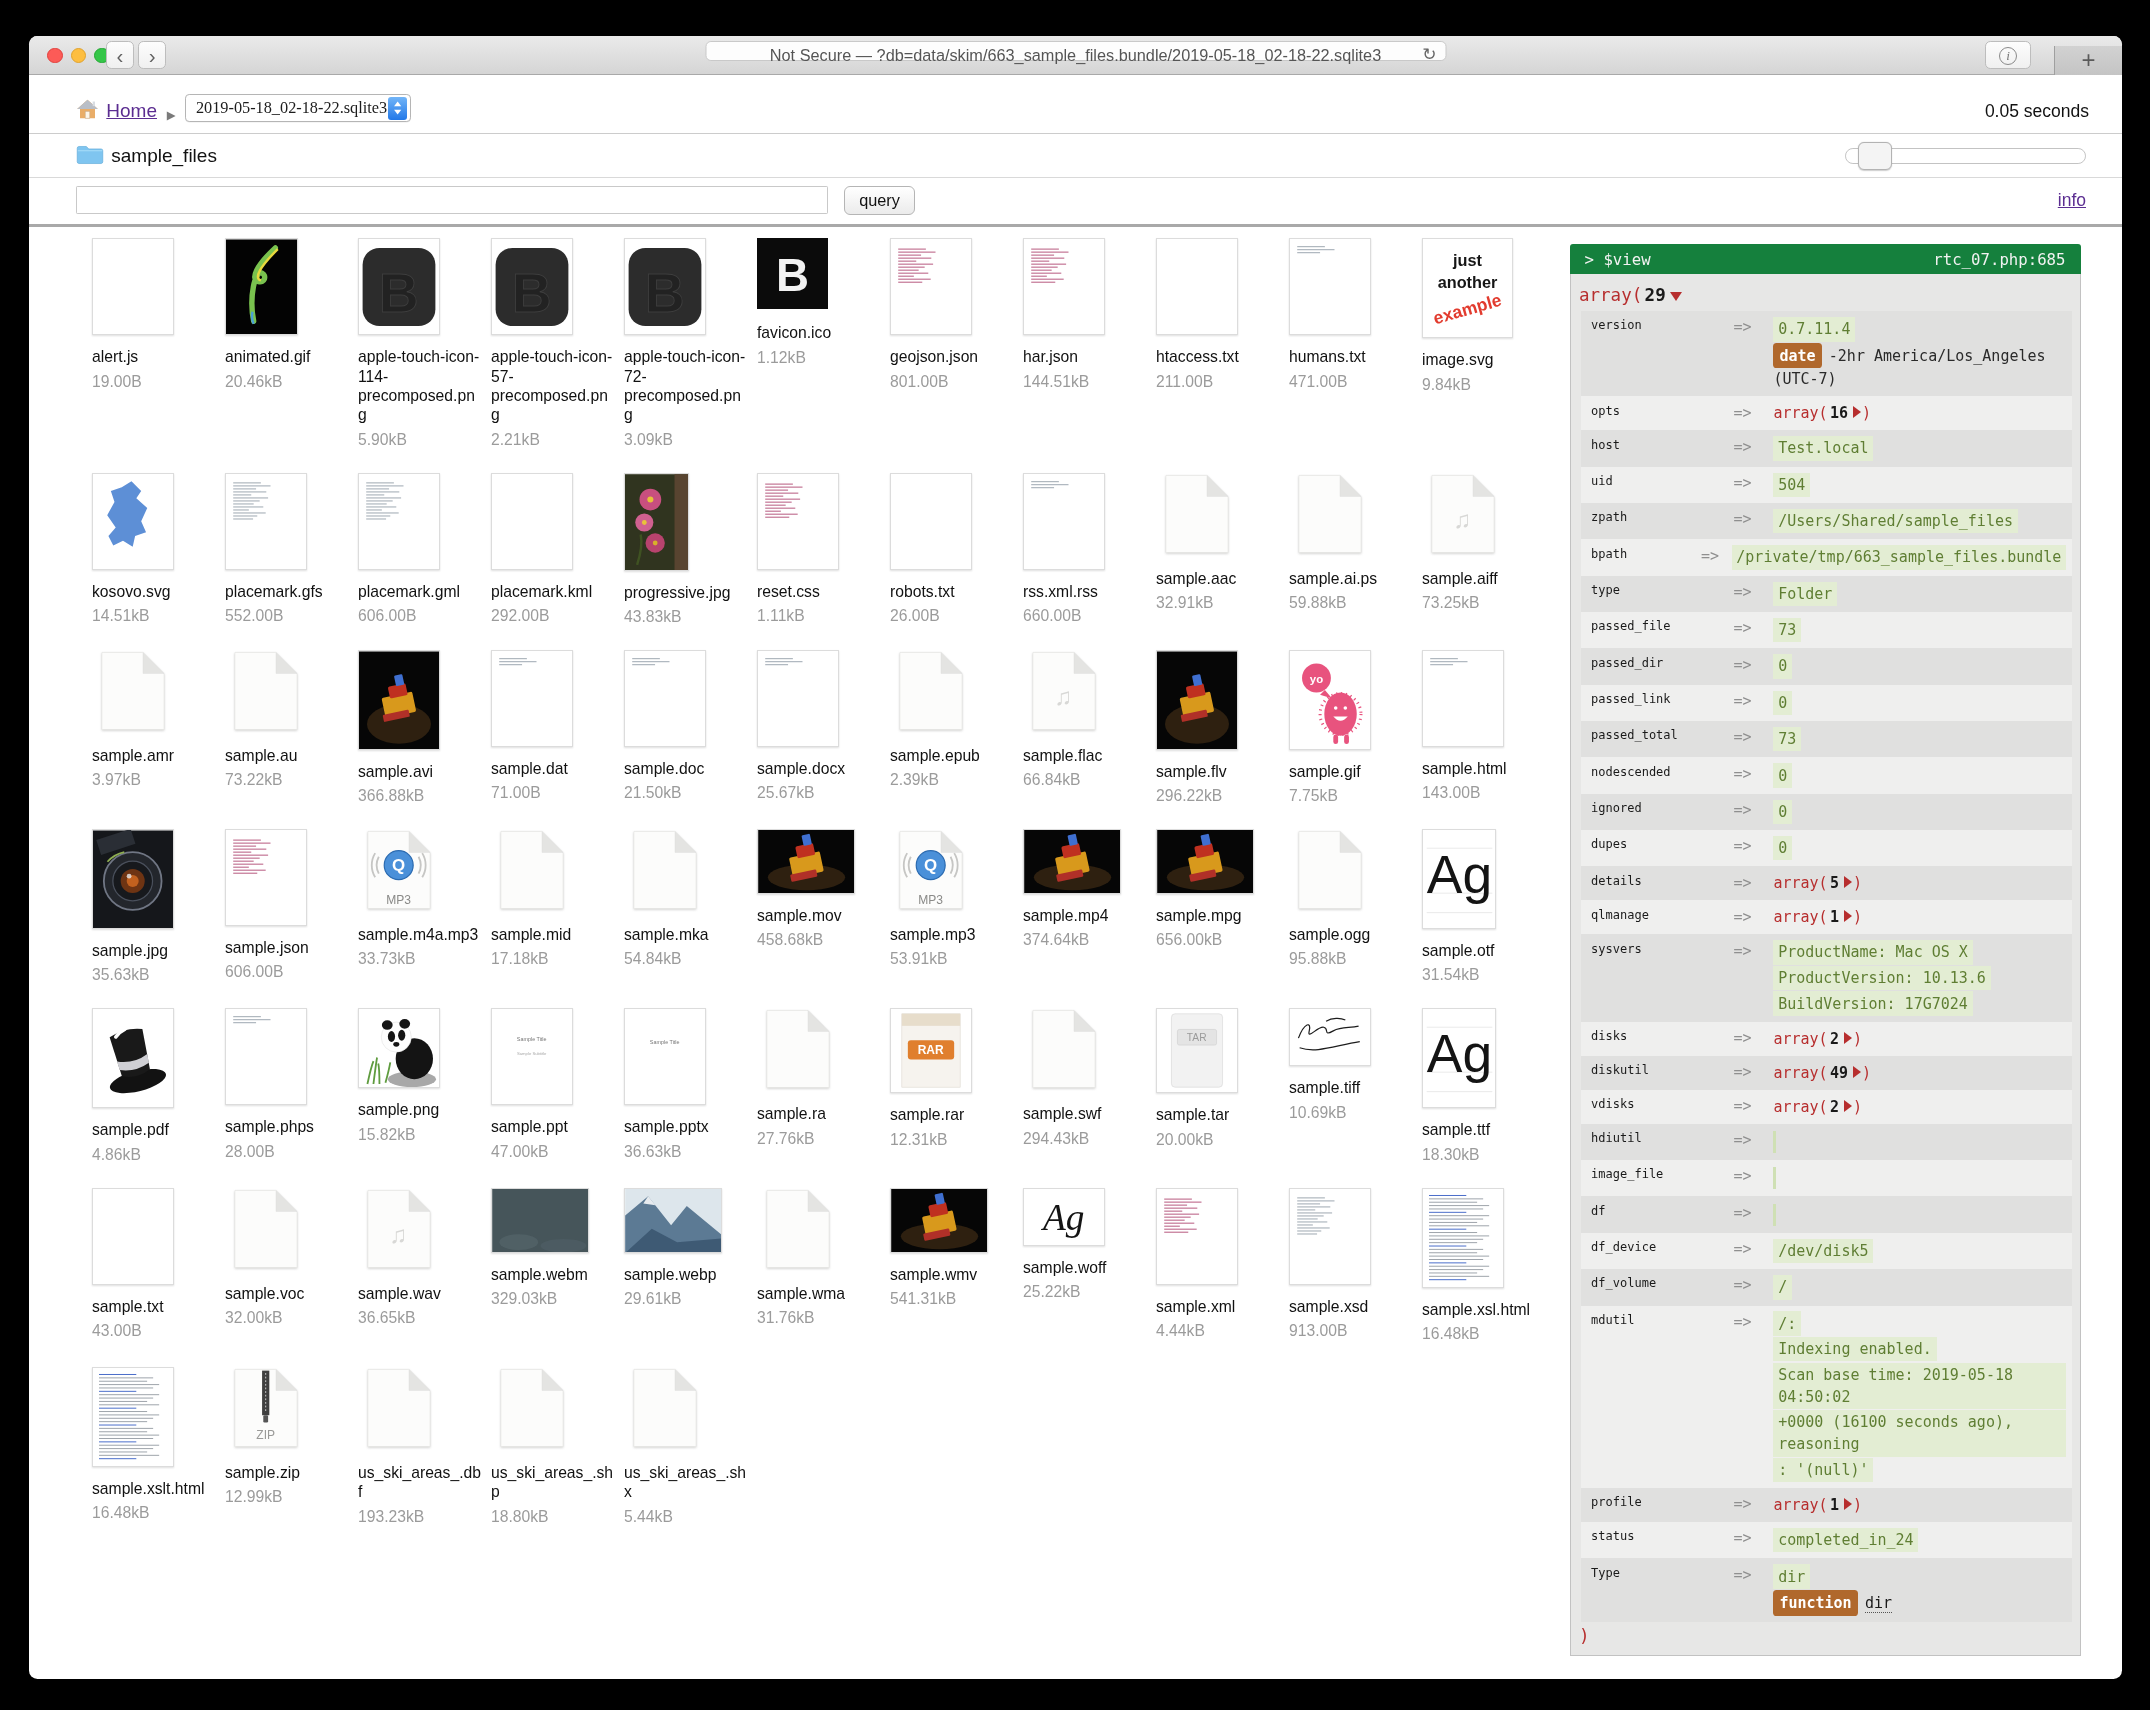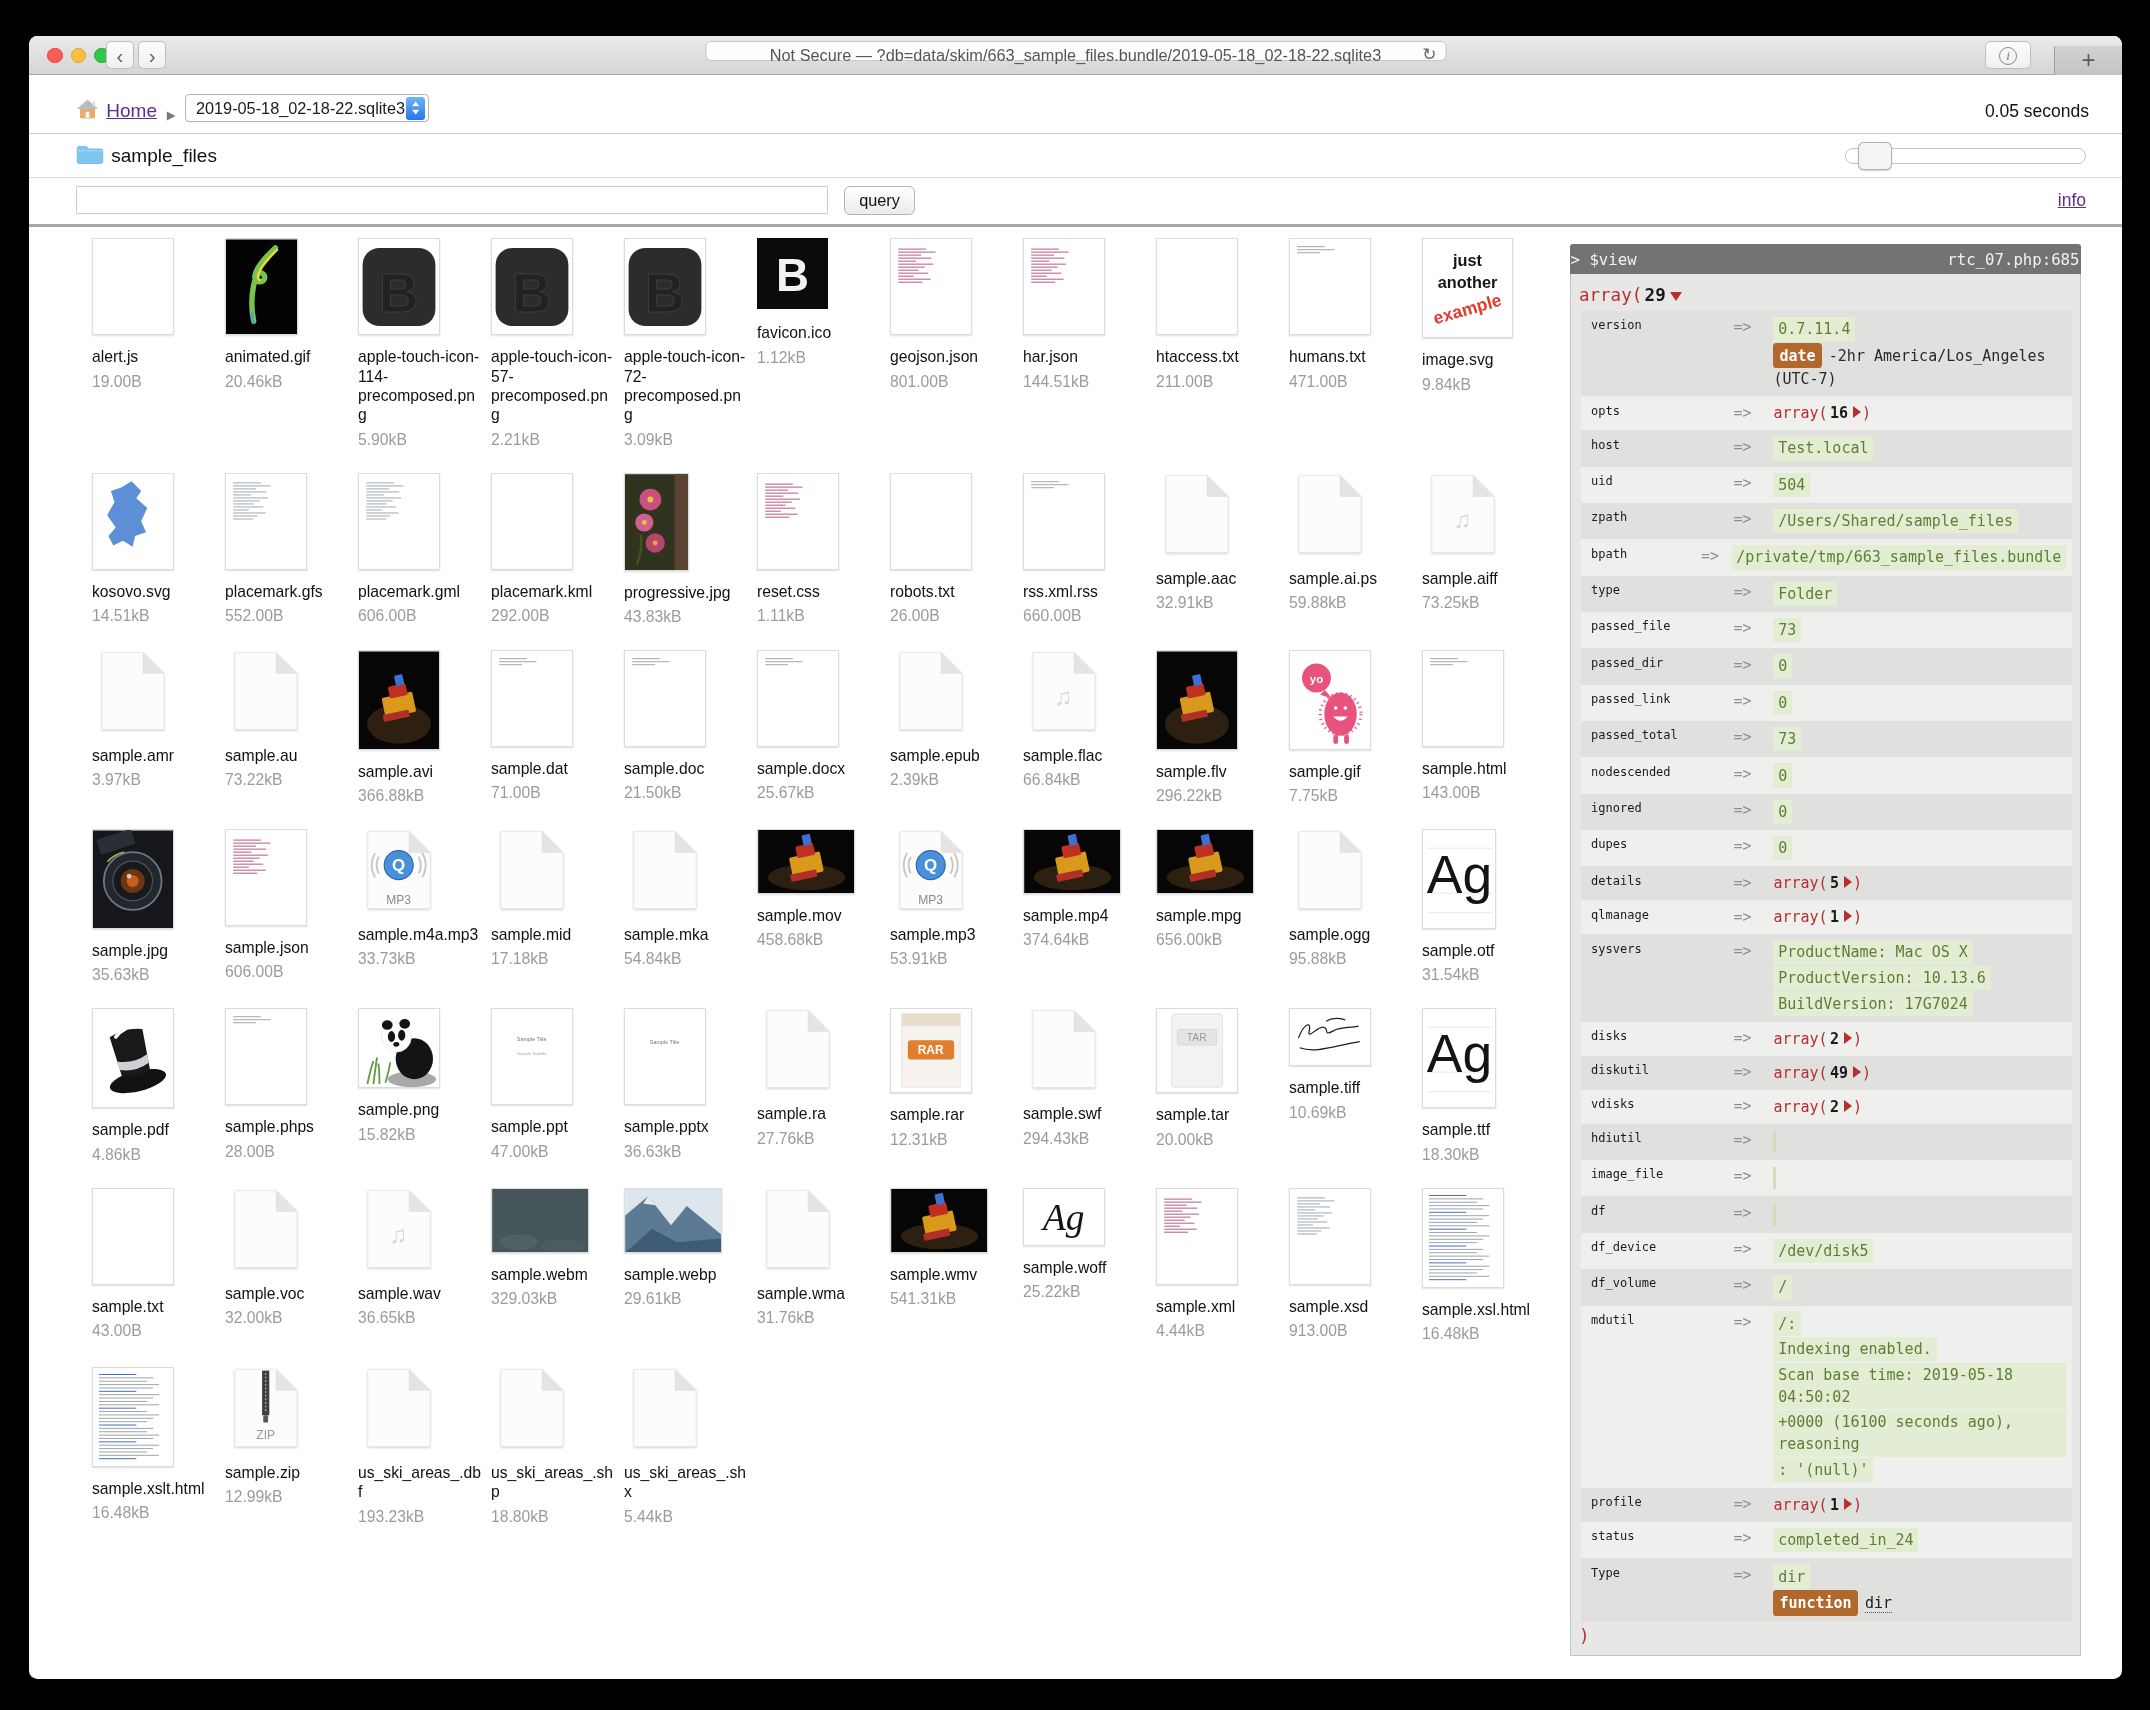--- a/index.html
+++ b/index.html
@@ -30,21 +30,21 @@
   .plusarea { position:absolute; right:0; top:9.7px; width:68px; height:29px; background:linear-gradient(#d2d2d2,#c4c4c4);
     border-left:0.6px solid #9f9f9f; text-align:center; font-size:24px; color:#5a5a5a; line-height:28px; }
 
   
   .crumbrow { display:flex; align-items:flex-end; padding:19px 33px 0 47px; }
   .homeicon { margin-right:7.3px; }
   .homelink { font-size:19px; color:#5b2d91; text-decoration:underline; }
   .crumb-arrow { margin:0 9.7px; color:#7a7a7a; font-size:11.5px; }
   .dbselect { height:28px; display:flex; align-items:center; background:#fff; border:0.6px solid #b5b5b5;
     border-radius:4.2px; padding:0 3px 0 9.7px; box-shadow:0 0.6px 0.6px rgba(0,0,0,.08); }
-  .sel-text { font-size:16.3px; color:#1c1c1c; margin-right:1px; }
+  .sel-text { font-size:16.3px; color:#1c1c1c; margin-right:1px;font-family:Liberation Serif, serif; }
   .stepper { width:19.3px; height:23px; border-radius:3px; background:linear-gradient(#72b5f8,#2278e8);
     display:flex; align-items:center; justify-content:center; }
   .spacer { flex:1; }
   .elapsed { font-size:17.5px; color:#111; }
 
   .hr1 { border:none; border-top:1.2px solid #cccccc; margin-top:11px; }
   .hr2 { border:none; border-top:0.6px solid #d9d9d9; margin-top:9.7px; }
   .hr3 { border:none; height:3px; background:#a9a9a9; margin-top:9.7px; }
 
   .folderrow { display:flex; align-items:center; padding:9.7px 36px 0 47px; }
@@ -69,22 +69,22 @@
     box-shadow:0 0.6px 1.8px rgba(0,0,0,.13); text-align:center; vertical-align:top; }
   .curl { filter:drop-shadow(0 1.8px 1.2px rgba(0,0,0,.18)); }
   .fname { font-size:15.7px; color:#111; line-height:19.3px; word-wrap:break-word; padding-right:3.6px; }
   .fsize { font-size:15.7px; color:#9b9b9b; margin-top:6px; }
   .svgwords { padding-top:9.7px; }
   .jw { font-size:16.3px; font-weight:600; color:#161616; line-height:22px; }
   .ex { color:#e23b2e; font-weight:700; font-size:17.5px; transform:rotate(-16deg); margin-top:6px; }
 
   
   .debug { width:511px; margin-left:14.5px; margin-top:6px; font-family:"DejaVu Sans Mono", monospace; }
-  .dheader { height:30px; background:#737373; border-radius:3px 3px 0 0; color:#f2f2f2;
-    display:flex; justify-content:space-between; align-items:center; padding:0 1px; font-size:15.7px; }
+  .dheader { height:30px; background:#15803d; border-radius:3px 3px 0 0; color:#f2f2f2;
+    display:flex; justify-content:space-between; align-items:center; padding:0 15px; font-size:15.7px; }
   .dbody { background:#e7e7e6; border:0.6px solid #c2c2c2; border-top:none; padding:6px 7.3px 8.5px; }
   .droot { font-size:17.5px; color:#b72e2e; margin:4.8px 0 6px 1.2px; }
   .vnum { color:#1a1a1a; font-weight:bold; padding:0 2.4px; }
   .caret-d { display:inline-block; width:0; height:0; border-left:6.6px solid transparent;
     border-right:6.6px solid transparent; border-top:9px solid #b72e2e; margin-left:2.4px; }
   .caret-r { display:inline-block; width:0; height:0; border-top:6px solid transparent;
     border-bottom:6px solid transparent; border-left:8.5px solid #b72e2e; margin:0 1.2px 0 2.4px; }
   .drow { display:flex; margin-left:3.6px; }
   .drow:nth-child(odd) { background:#e0e0df; }
   .drow:nth-child(even){ background:#efefee; }

